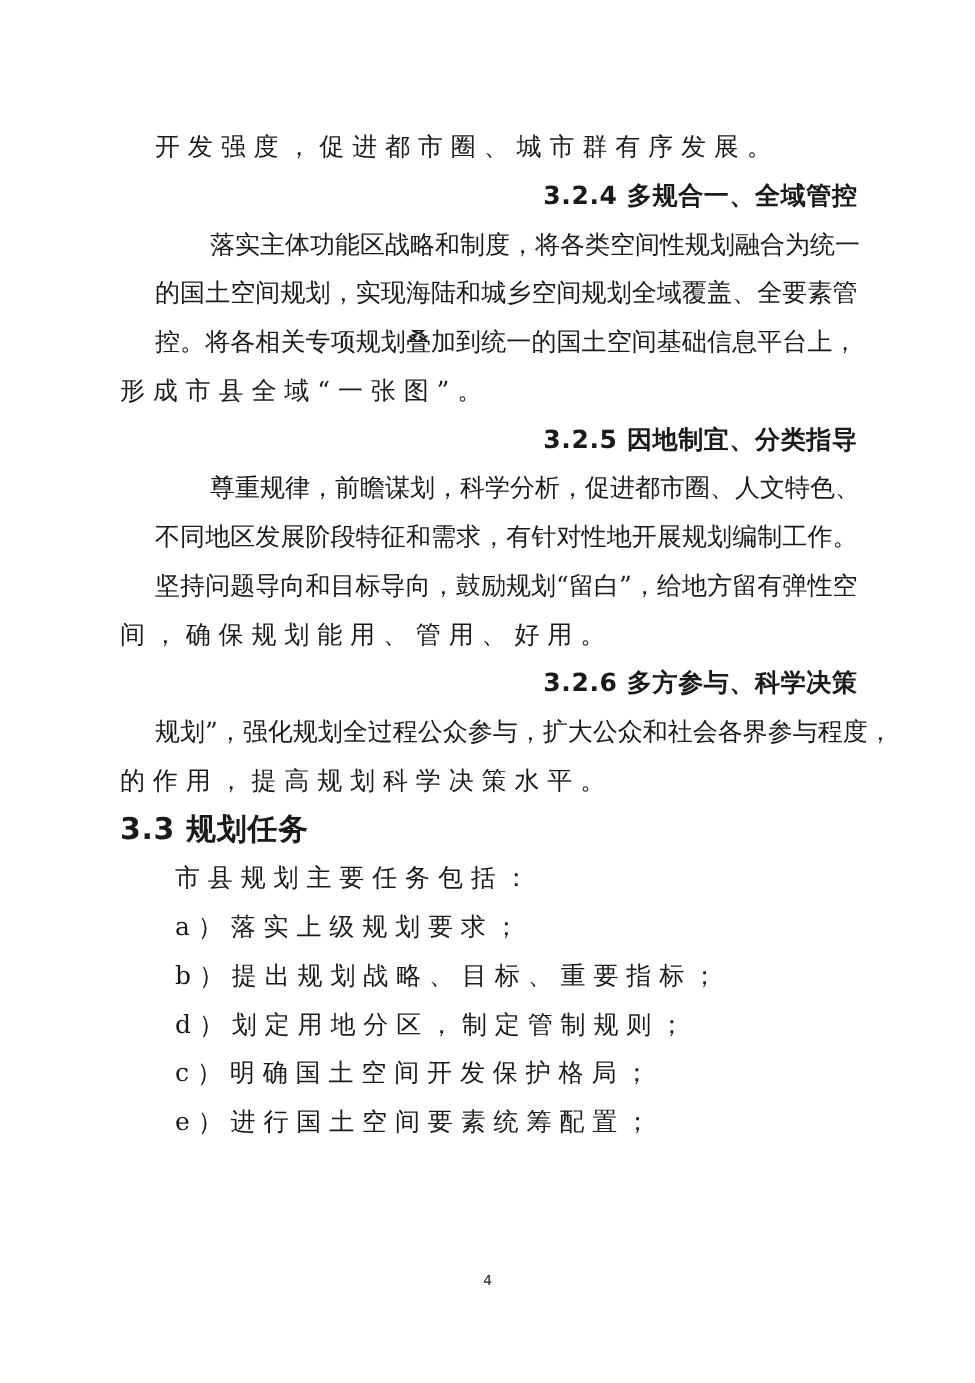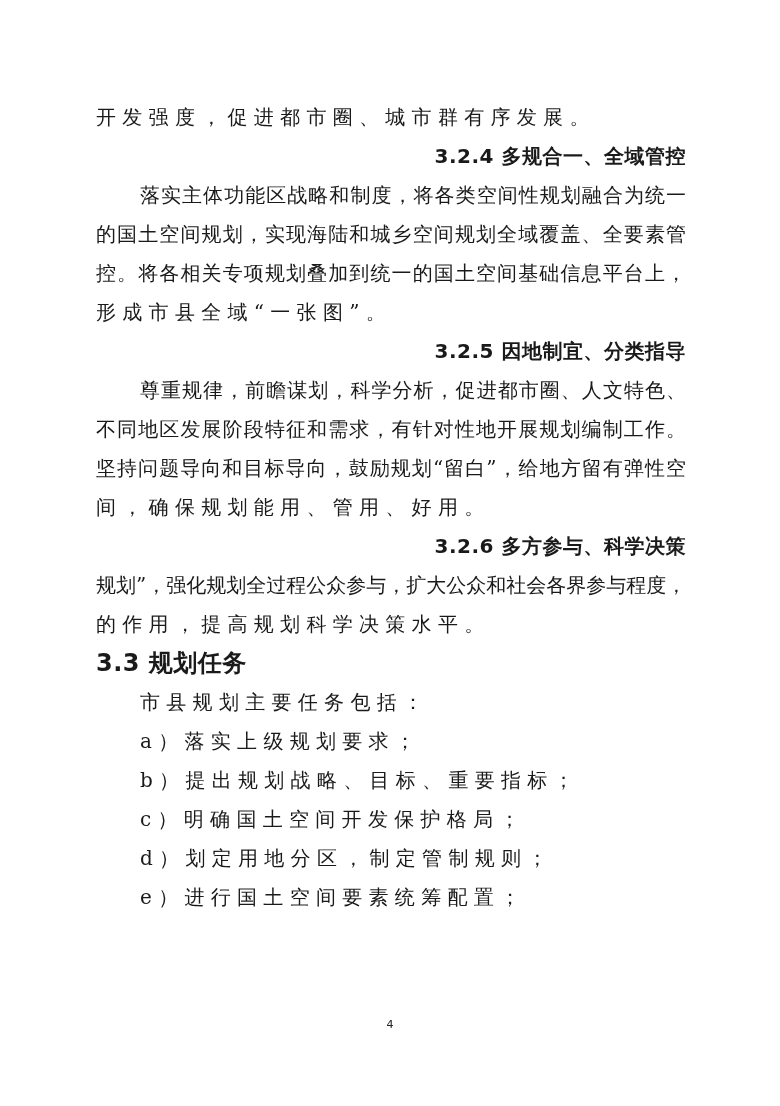--- a/index.html
+++ b/index.html
@@ -1,21 +1,21 @@
 <!DOCTYPE html>
 <html><head>
 <meta charset="utf-8">
 <style>
   html, body { margin:0; padding:0; background:#ffffff; }
   body { width:780px; height:1106px; position:relative; overflow:hidden;
          font-family:"DejaVu Serif","Liberation Serif",serif; color:#1a1a1a; }
   .page { position:absolute; left:96px; top:98px; width:590px; }
   .line { height:39px; line-height:39px; font-size:20px; white-space:nowrap;
           letter-spacing:6.3px; }
-  .line.just { text-align-last:justify; text-align:justify; letter-spacing:0; }
+  .line.just { text-align-last:justify; text-align:justify; letter-spacing:0;margin-left:28px; }
   .indent { padding-left:44px; }
   .h3 { font-family:"DejaVu Sans","Liberation Sans",sans-serif; font-weight:bold;
         letter-spacing:0.5px; font-size:20px;text-align:right; }
   .h2 { font-family:"DejaVu Sans","Liberation Sans",sans-serif; font-weight:bold;
         letter-spacing:0.5px; font-size:24px; }
   .pagenum { position:absolute; left:0; width:780px; top:1018px; text-align:center;
              font-family:"DejaVu Sans","Liberation Sans",sans-serif; font-size:11px; color:#222; }
 </style>
 </head>
 <body>
@@ -36,18 +36,18 @@
   <div class="line">间，确保规划能用、管用、好用。</div>
 
   <div class="line indent h3">3.2.6 多方参与、科学决策</div>
   <div class="line just">规划”，强化规划全过程公众参与，扩大公众和社会各界参与程度，</div>
   <div class="line">的作用，提高规划科学决策水平。</div>
 
   <div class="line h2">3.3 规划任务</div>
   <div class="line indent">市县规划主要任务包括：</div>
   <div class="line indent">a）落实上级规划要求；</div>
   <div class="line indent">b）提出规划战略、目标、重要指标；</div>
+  <div class="line indent">d）划定用地分区，制定管制规则；</div>
   <div class="line indent">c）明确国土空间开发保护格局；</div>
-  <div class="line indent">d）划定用地分区，制定管制规则；</div>
   <div class="line indent">e）进行国土空间要素统筹配置；</div>
 </div>
 
 <div class="pagenum">4</div>
 
 </body></html>

